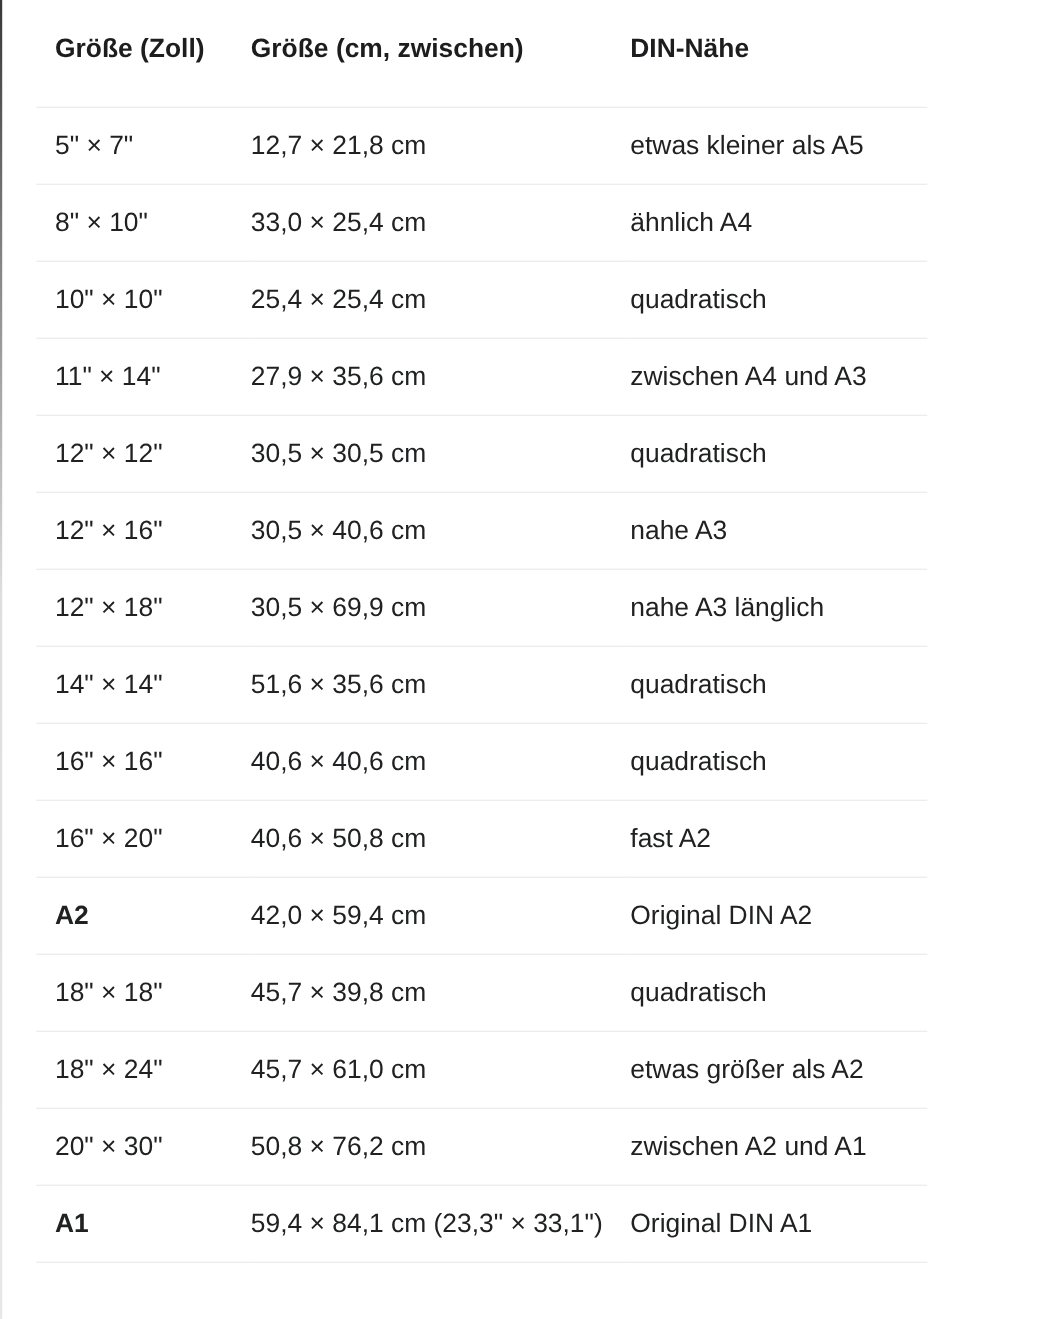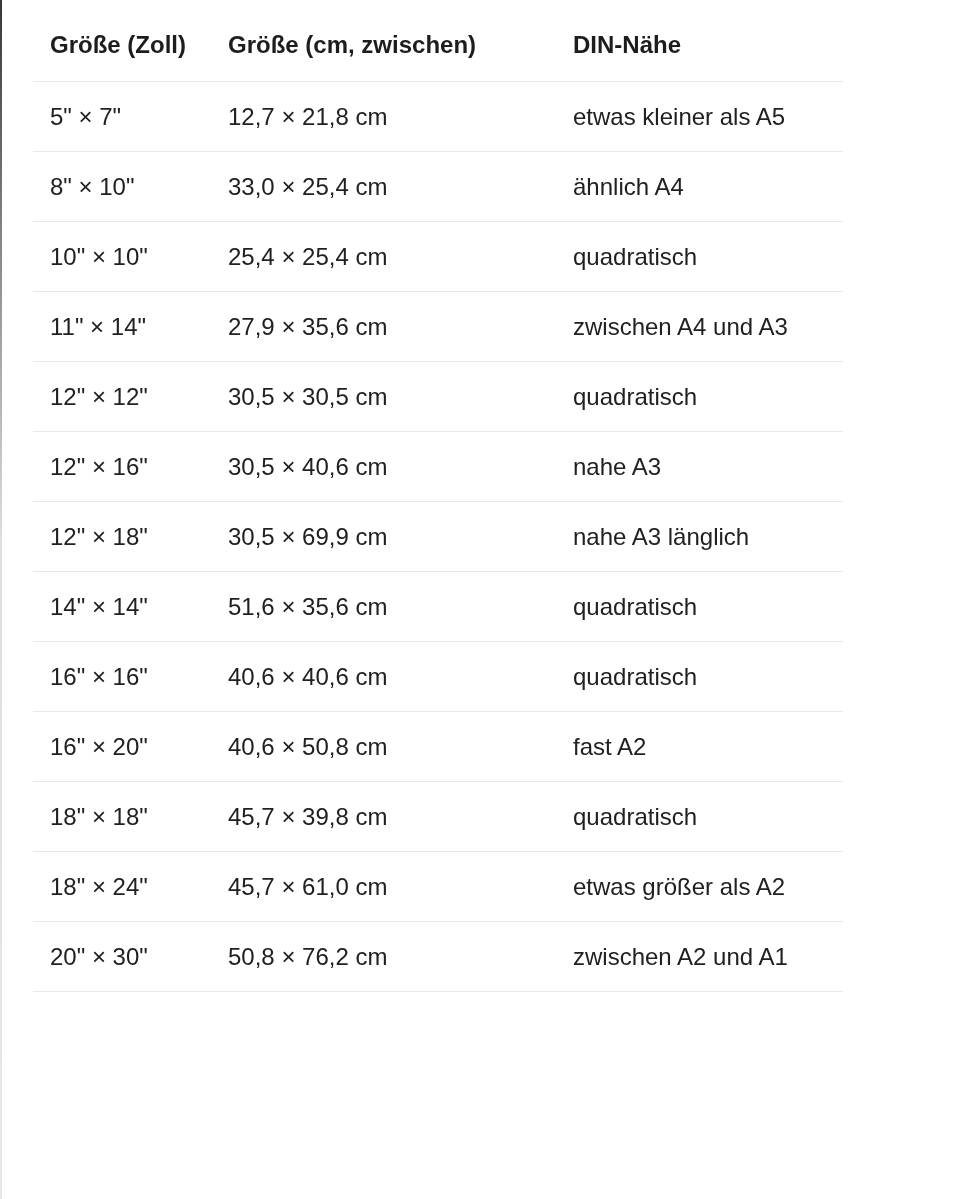--- a/index.html
+++ b/index.html
@@ -36,21 +36,21 @@
   }
   col.c1 { width: 195px; }
   col.c2 { width: 345px; }
   col.c3 { width: 270px; }
   thead tr, tbody tr {
     border-bottom: 1px solid #e9e9e9;
   }
   th {
     text-align: left;
     font-weight: 700;
-    padding: 29px 0 20px 0;
+    padding: 29px 0 36px 0;
     line-height: 32px;
     vertical-align: bottom;
     color: #1d1d1f;
   }
   td {
     text-align: left;
     font-weight: 400;
     padding: 16px 10px 16px 0;
     line-height: 37px;
     vertical-align: top;
@@ -122,29 +122,39 @@
         <td>16" × 16"</td>
         <td>40,6 × 40,6 cm</td>
         <td>quadratisch</td>
       </tr>
       <tr>
         <td>16" × 20"</td>
         <td>40,6 × 50,8 cm</td>
         <td>fast A2</td>
       </tr>
       <tr>
+        <td class="bold">A2</td>
+        <td>42,0 × 59,4 cm</td>
+        <td>Original DIN A2</td>
+      </tr>
+      <tr>
         <td>18" × 18"</td>
         <td>45,7 × 39,8 cm</td>
         <td>quadratisch</td>
       </tr>
       <tr>
         <td>18" × 24"</td>
         <td>45,7 × 61,0 cm</td>
         <td>etwas größer als A2</td>
       </tr>
       <tr>
         <td>20" × 30"</td>
         <td>50,8 × 76,2 cm</td>
         <td>zwischen A2 und A1</td>
       </tr>
+      <tr>
+        <td class="bold">A1</td>
+        <td>59,4 × 84,1 cm (23,3" × 33,1")</td>
+        <td>Original DIN A1</td>
+      </tr>
     </tbody>
   </table>
 </div>
 
 </body></html>

